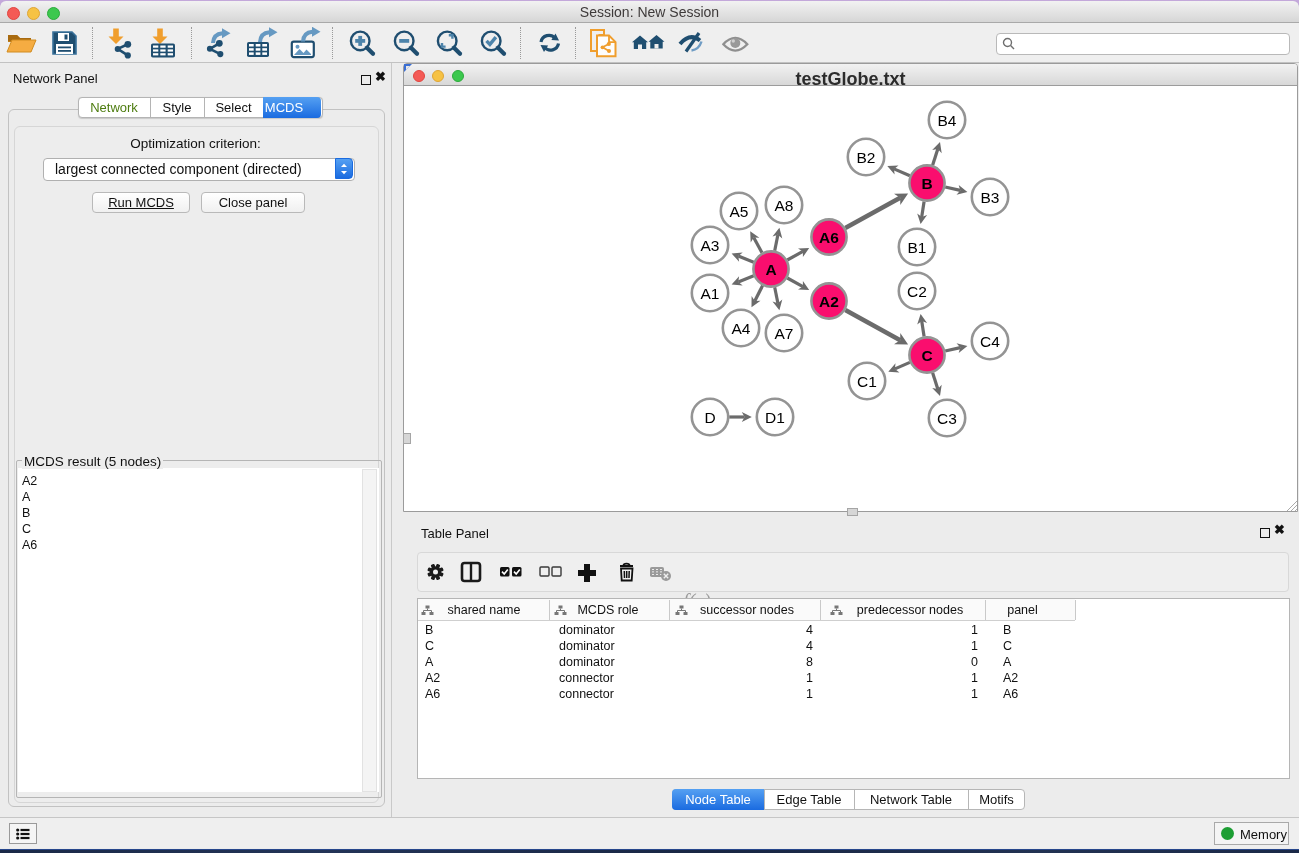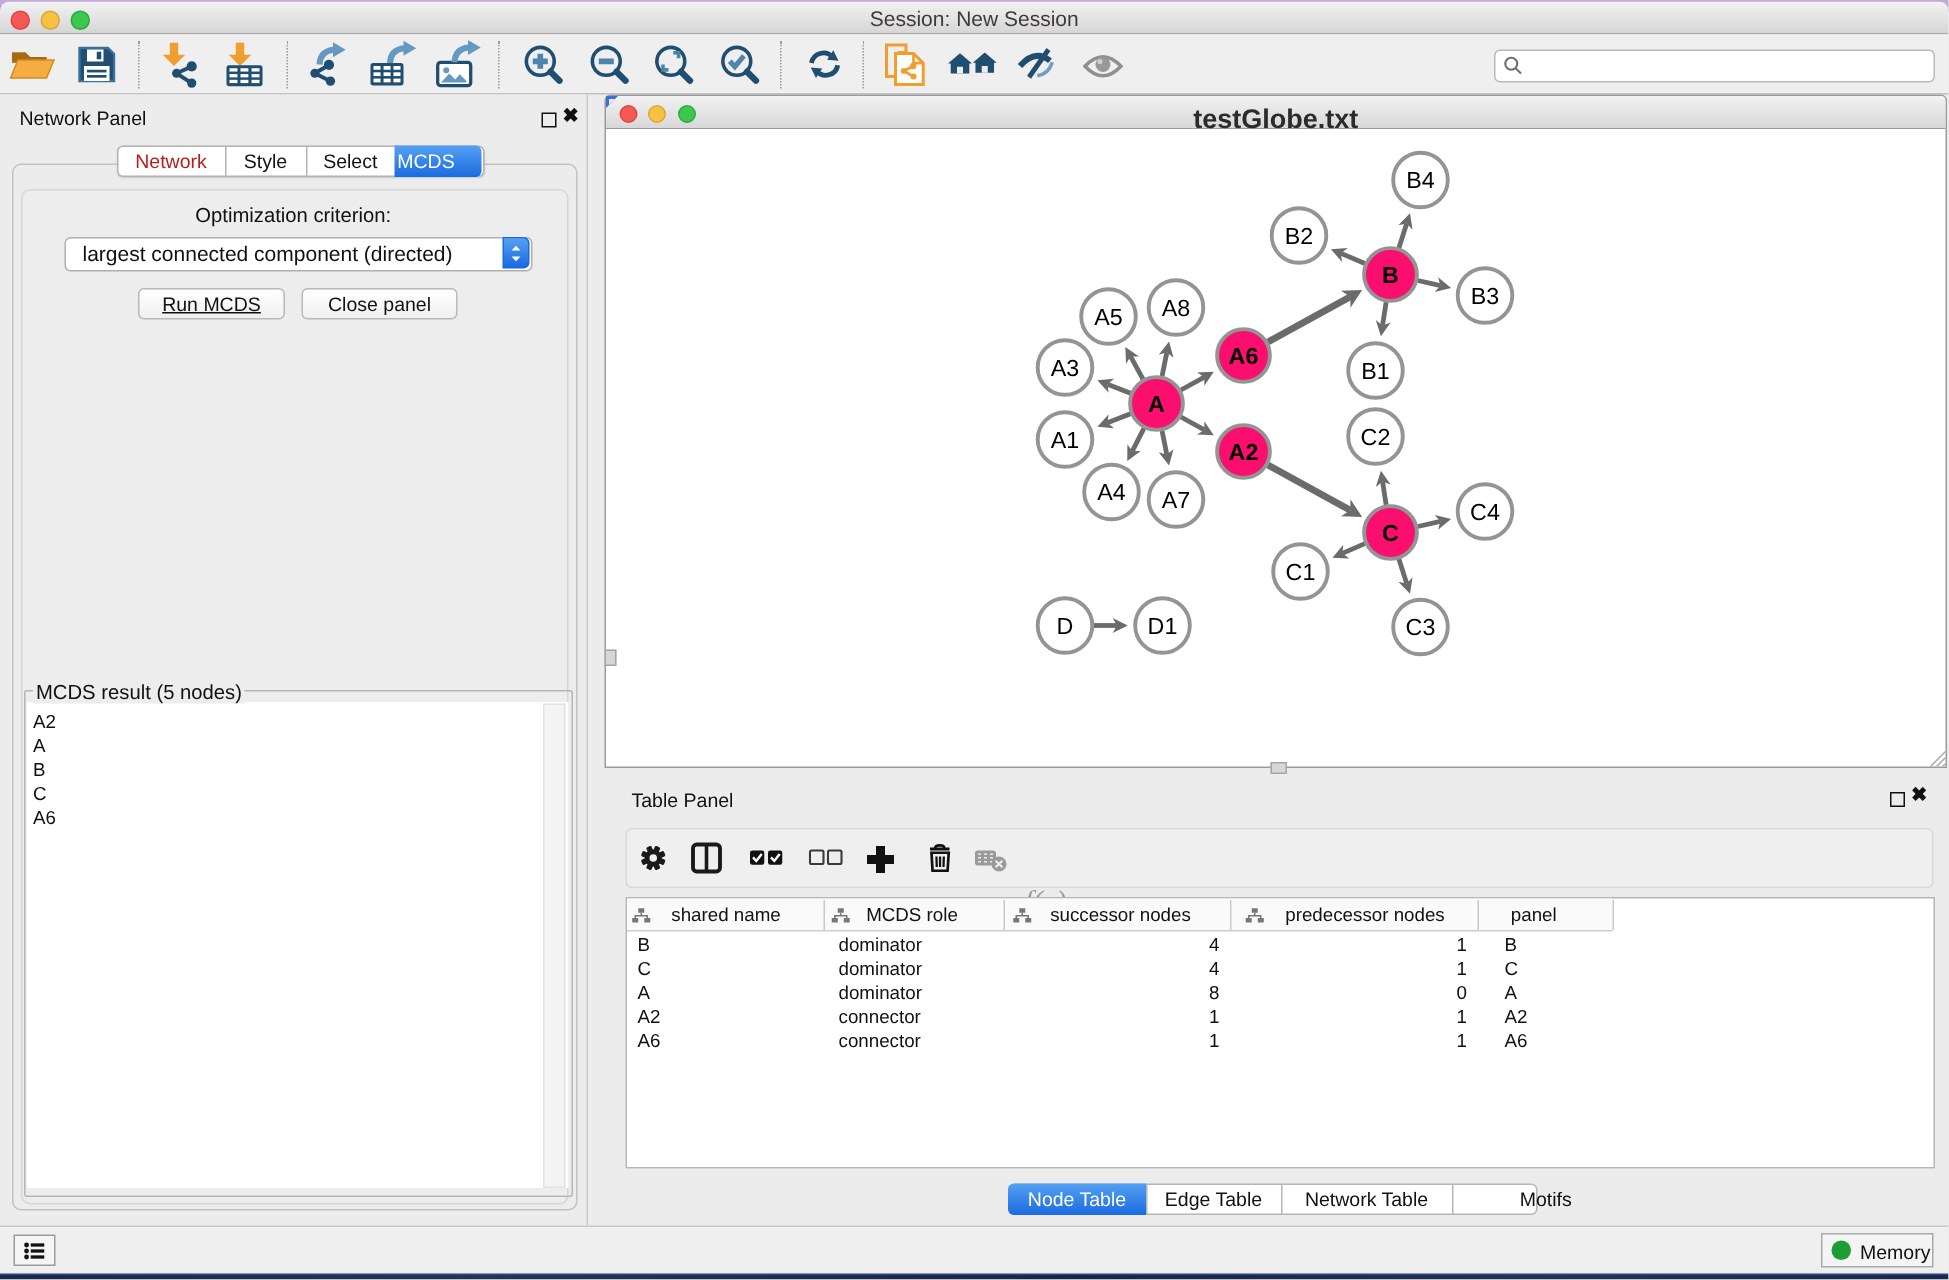--- a/index.html
+++ b/index.html
@@ -157,21 +157,21 @@
 <div class="abs" style="left:375px;top:69px;font-size:13px;font-weight:bold;color:#111;">✖</div>
 
 <div class="abs" style="left:8px;top:109px;width:375px;height:696px;border:1px solid #c2c2c2;border-radius:6px;"></div>
 
 <div class="abs" style="left:14px;top:126px;width:363px;height:675px;border:1px solid #d6d6d6;border-radius:6px;background:#ededed;"></div>
 
 <div class="abs" style="left:78px;top:97px;width:243px;height:19px;background:#fff;border:1px solid #b4b4b4;border-radius:4px;box-shadow:0 0.5px 1px rgba(0,0,0,.15);"></div>
 <div class="abs" style="left:150px;top:97px;width:0;height:21px;border-left:1px solid #b4b4b4;"></div>
 <div class="abs" style="left:204px;top:97px;width:0;height:21px;border-left:1px solid #b4b4b4;"></div>
 <div class="abs" style="left:263px;top:97px;width:58px;height:21px;background:linear-gradient(#55a0f2,#1a6be0);border-radius:0 4px 4px 0;"></div>
-<div class="abs" style="left:78px;top:100px;width:72px;height:15px;text-align:center;font-size:13px;color:#b91c1c;">Network</div>
+<div class="abs" style="left:78px;top:100px;width:72px;height:15px;text-align:center;font-size:13px;color:#4d7c0f;">Network</div>
 <div class="abs" style="left:150px;top:100px;width:54px;height:15px;text-align:center;font-size:13px;color:#111;">Style</div>
 <div class="abs" style="left:204px;top:100px;width:59px;height:15px;text-align:center;font-size:13px;color:#111;">Select</div>
 <div class="abs" style="left:263px;top:100px;width:42px;height:15px;text-align:center;font-size:13px;color:#fff;">MCDS</div>
 
 <div class="abs" style="left:0;top:136px;width:391px;text-align:center;font-size:13.5px;color:#111;">Optimization criterion:</div>
 <div class="abs" style="left:43px;top:158px;width:310px;height:21px;background:#fff;border:1px solid #b0b0b0;border-radius:4px;"></div>
 <div class="abs" style="left:55px;top:161px;font-size:14px;color:#111;">largest connected component (directed)</div>
 <div class="abs" style="left:335px;top:158px;width:18px;height:21px;background:linear-gradient(#55a0f2,#1a6be0);border:1px solid #1a6be0;border-radius:0 4px 4px 0;box-sizing:border-box;"></div>
 <svg class="abs" style="left:337px;top:162px" width="14" height="14" viewBox="0 0 14 14">
 <path d="M4,5 l3,-3.2 l3,3.2 z" fill="#fff"></path>
@@ -396,21 +396,21 @@
 <div class="abs" style="left:1003px;top:687px;font-size:12.5px;color:#111;">A6</div>
 
 <div class="abs" style="left:672px;top:789px;width:353px;height:21px;background:#fff;border:1px solid #b6b6b6;border-radius:4px;box-sizing:border-box;"></div>
 <div class="abs" style="left:672px;top:789px;width:92px;height:21px;background:linear-gradient(#55a0f2,#1a6be0);border-radius:4px 0 0 4px;"></div>
 <div class="abs" style="left:764px;top:789px;width:0;height:21px;border-left:1px solid #b6b6b6;"></div>
 <div class="abs" style="left:854px;top:789px;width:0;height:21px;border-left:1px solid #b6b6b6;"></div>
 <div class="abs" style="left:968px;top:789px;width:0;height:21px;border-left:1px solid #b6b6b6;"></div>
 <div class="abs" style="left:672px;top:792px;width:92px;text-align:center;font-size:13px;color:#fff;">Node Table</div>
 <div class="abs" style="left:764px;top:792px;width:90px;text-align:center;font-size:13px;color:#111;">Edge Table</div>
 <div class="abs" style="left:854px;top:792px;width:114px;text-align:center;font-size:13px;color:#111;">Network Table</div>
-<div class="abs" style="left:1002px;top:792px;width:57px;text-align:center;font-size:13px;color:#111;">Motifs</div>
+<div class="abs" style="left:968px;top:792px;width:57px;text-align:center;font-size:13px;color:#111;">Motifs</div>
 
 <div class="abs" style="left:0;top:817px;width:1299px;height:31px;background:#efefef;border-top:1px solid #c6c6c6;box-sizing:border-box;"></div>
 <div class="abs" style="left:9px;top:823px;width:28px;height:21px;background:#f5f5f5;border:1px solid #9a9a9a;box-sizing:border-box;"></div>
 <svg class="abs" style="left:16px;top:828px" width="14" height="12" viewBox="0 0 14 12">
 <circle cx="1.7" cy="2" r="1.6" fill="#111"></circle>
     <circle cx="1.7" cy="6" r="1.6" fill="#111"></circle>
     <circle cx="1.7" cy="10" r="1.6" fill="#111"></circle>
 <rect x="4.5" y="0.9" width="9" height="2.2" fill="#111"></rect>
     <rect x="4.5" y="4.9" width="9" height="2.2" fill="#111"></rect>
     <rect x="4.5" y="8.9" width="9" height="2.2" fill="#111"></rect>

